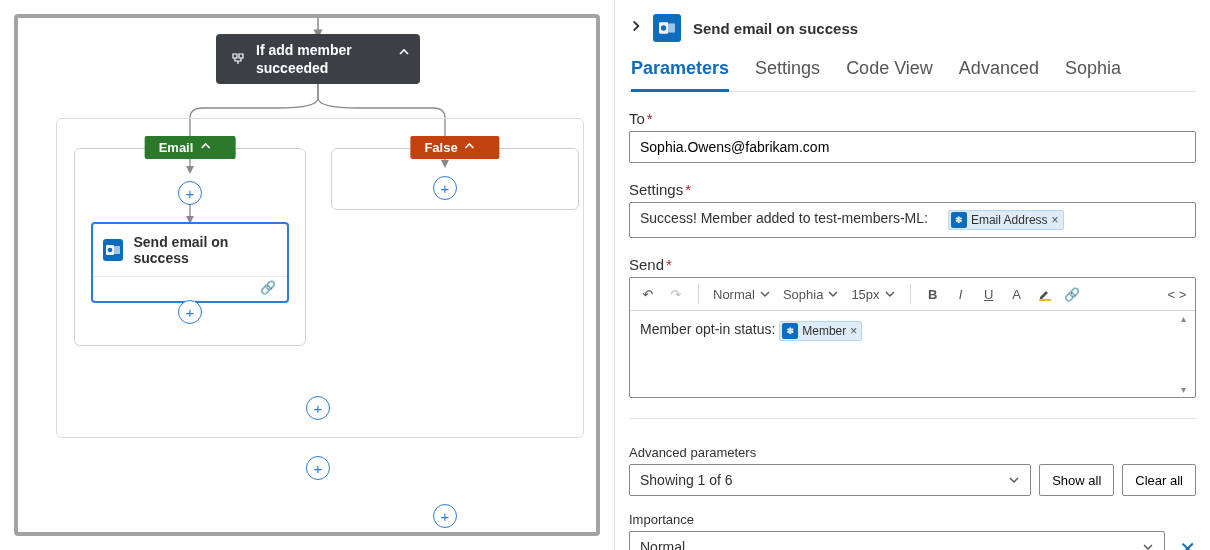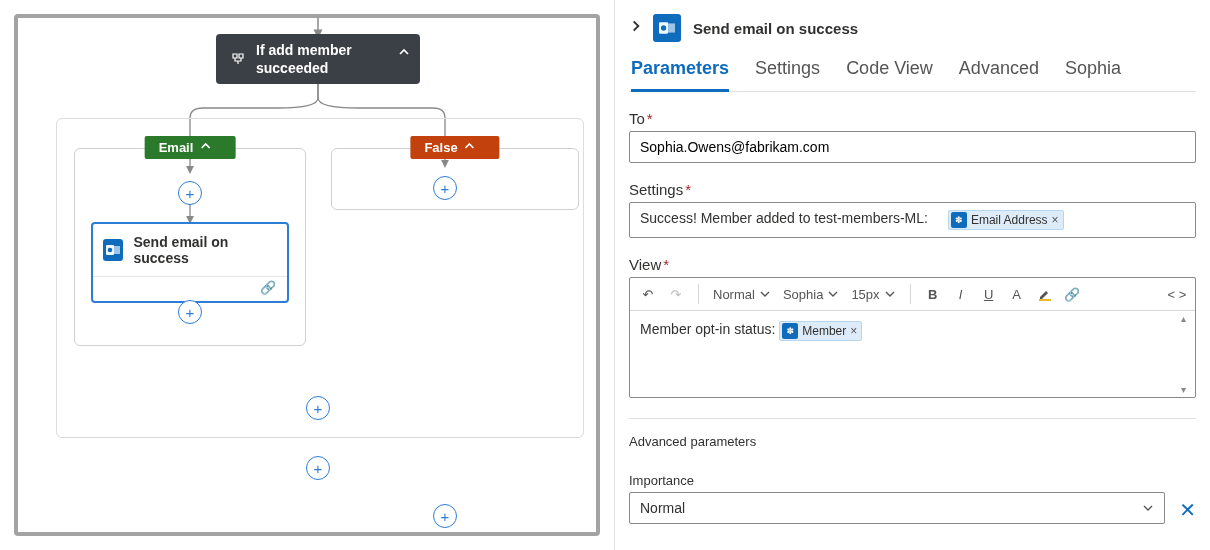--- a/index.html
+++ b/index.html
@@ -43,21 +43,21 @@
   .token .x{margin-left:4px;color:#555;cursor:pointer}
   .editor{border:1px solid #8a8886;border-radius:2px}
   .toolbar{display:flex;align-items:center;border-bottom:1px solid #d6d6d6;padding:4px 6px;gap:4px;font-size:13px;color:#555;position:relative}
   .toolbar .sep{width:1px;height:20px;background:#d6d6d6;margin:0 6px}
   .toolbar .dd{display:flex;align-items:center;gap:4px;padding:2px 4px;cursor:pointer}
   .toolbar .btn{width:24px;height:24px;display:flex;align-items:center;justify-content:center;cursor:pointer}
   .toolbar .right{position:absolute;right:6px}
   .editor-body{min-height:86px;padding:10px;font-size:14px;position:relative}
   .editor-body .sb{position:absolute;right:2px;top:2px;bottom:2px;width:12px;display:flex;flex-direction:column;justify-content:space-between;color:#888;font-size:10px}
   .hr{height:1px;background:#e1e1e1;margin-top:20px}
-  .adv-label{font-size:13px;color:#323130;margin-top:15px}
+  .adv-label{font-size:13px;color:#323130;margin-top:26px}
   .adv-row{display:flex;gap:8px;margin-top:4px}
   .select{flex:1;border:1px solid #8a8886;border-radius:2px;padding:7px 10px;font-size:14px;display:flex;justify-content:space-between;align-items:center;cursor:pointer;background:#fff}
   .ghost-btn{border:1px solid #8a8886;border-radius:2px;padding:7px 12px;font-size:13px;background:#fff;cursor:pointer}
   .importance-row{display:flex;gap:10px;align-items:center;margin-top:4px}
   .close-x{color:#0f6cbd;font-size:20px;cursor:pointer;padding:4px 0 0 4px}
   .chev-svg{width:12px;height:12px}
 </style>
 </head>
 <body>
 
@@ -168,21 +168,21 @@
       <span>Success! Member added to test-members-ML: </span>
       <span class="token">
         <span class="t-ico">✽</span>
         <span>Email Address</span>
         <span class="x">×</span>
       </span>
     </div>
   </div>
 
   <div class="field">
-    <div class="field-label"><span>View</span><span class="req">*</span></div>
+    <div class="field-label"><span>Send</span><span class="req">*</span></div>
     <div class="editor">
       <div class="toolbar">
         <span class="btn">↶</span>
         <span class="btn" style="opacity:.4">↷</span>
         <span class="sep"></span>
         <span class="dd">
             <span>Normal</span>
             <svg class="chev-svg" viewBox="0 0 12 12">
               <path d="M2 4 L6 8 L10 4" stroke="#555" stroke-width="1.4" fill="none"></path>
             </svg>
@@ -224,22 +224,32 @@
             <span>▴</span>
             <span>▾</span>
           </div>
       </div>
     </div>
   </div>
 
   <div class="hr"></div>
 
   <div class="adv-label">Advanced parameters</div>
-
-  <div class="adv-label" style="margin-top:24px">Importance</div>
+  <div class="adv-row">
+    <div class="select">
+      <span>Showing 1 of 6</span>
+      <svg class="chev-svg" viewBox="0 0 12 12">
+          <path d="M2 4 L6 8 L10 4" stroke="#555" stroke-width="1.4" fill="none"></path>
+        </svg>
+    </div>
+    <button class="ghost-btn">Show all</button>
+    <button class="ghost-btn">Clear all</button>
+  </div>
+
+  <div class="adv-label" style="margin-top:16px">Importance</div>
   <div class="importance-row">
     <div class="select">
       <span>Normal</span>
       <svg class="chev-svg" viewBox="0 0 12 12">
           <path d="M2 4 L6 8 L10 4" stroke="#555" stroke-width="1.4" fill="none"></path>
         </svg>
     </div>
     <span class="close-x">✕</span>
   </div>
 </div>

